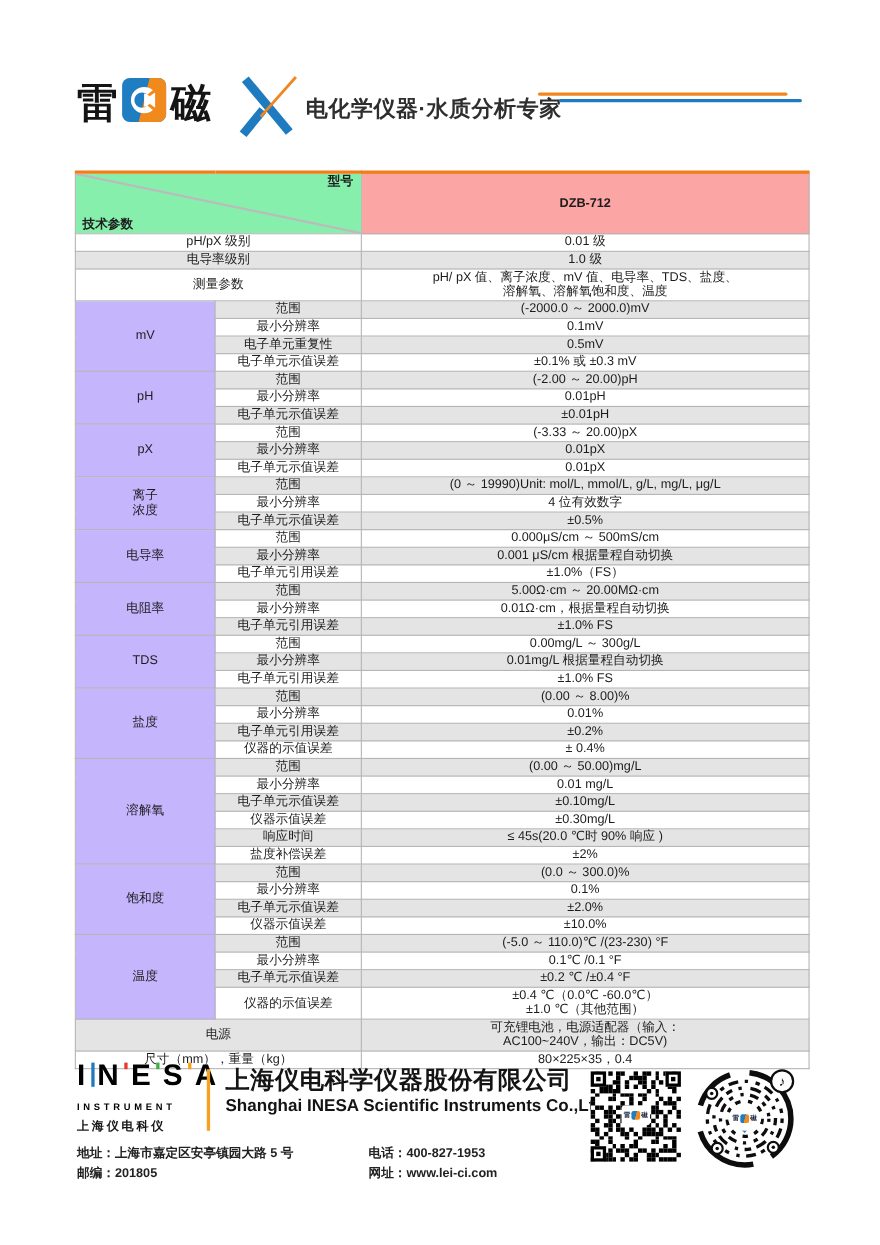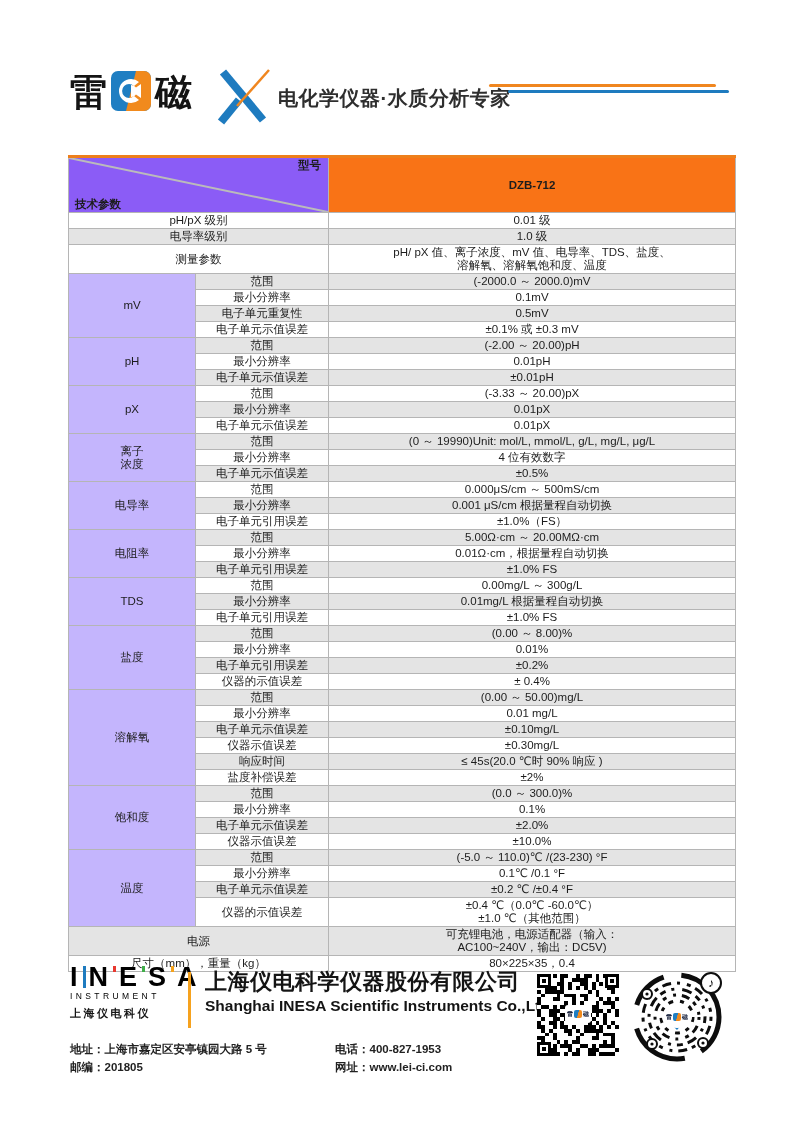--- a/index.html
+++ b/index.html
@@ -26,33 +26,33 @@
     border-collapse:collapse;table-layout:fixed;
     border:1px solid #8a8a8a;border-top:3px solid #ee7f1b;
   }
   table.spec td{
     border:1px solid #b5b5b5;text-align:center;vertical-align:middle;
     font-size:11.5px;line-height:13px;padding:1px 3px;height:13px;
     white-space:pre-line;color:#1c1c1c;
   }
   tr.zebra td.param-cell, tr.zebra td.value-cell, tr.zebra td.merged{background:#e4e4e4;}
   td.group-cell{background:#c4b5fd;font-size:11.5px;}
-  td.corner{position:relative;height:22px;background:#8b5cf6;padding:0;}
+  td.corner{position:relative;height:22px;background:#86efac;padding:0;}
   .corner svg{position:absolute;left:0;top:0;width:100%;height:100%;}
   .corner-top{position:absolute;top:1px;right:7px;font-weight:700;font-size:11.5px;}
   .corner-bottom{position:absolute;bottom:1px;left:6px;font-weight:700;font-size:11.5px;margin-top:30px;}
-  td.model-cell{font-weight:700;font-size:11.5px;background:#f97316;}
+  td.model-cell{font-weight:700;font-size:11.5px;background:#fca5a5;}
 
   
   .inesa{left:70px;top:964px;}
   .inesa-word{font-size:27px;font-weight:700;letter-spacing:2px;color:#000;display:flex;align-items:flex-start;line-height:26px;}
   .mark{display:inline-block;width:3px;margin:0 3px;}
   .mark-bar{height:22px;background:#1e7bbf;margin-top:2px;}
   .mark-dot{height:6px;margin-top:2px;}
-  .inesa-sub{font-size:8.5px;font-weight:400;letter-spacing:3.4px;color:#000;margin-top:1px;}
+  .inesa-sub{font-size:8.5px;font-weight:700;letter-spacing:3.4px;color:#000;margin-top:11px;}
   .inesa-cn{font-size:11px;font-weight:700;letter-spacing:2.5px;color:#141414;margin-top:5px;}
   .footer-divider{left:188px;top:972px;width:3px;height:56px;background:#f6a21e;}
   .company-cn{left:205px;top:967px;font-size:22px;font-weight:700;color:#141414;letter-spacing:0.5px;}
   .company-en{left:205px;top:997px;font-size:15.5px;font-weight:700;color:#141414;}
   .contact{font-size:11.5px;font-weight:700;color:#222;line-height:18px;}
   .contact-left{left:70px;top:1040px;}
   .contact-right{left:303px;top:1040px;margin-left:32px;}
 
   
   .qr-square{left:537px;top:974px;width:82px;height:82px;background:#fff;}

